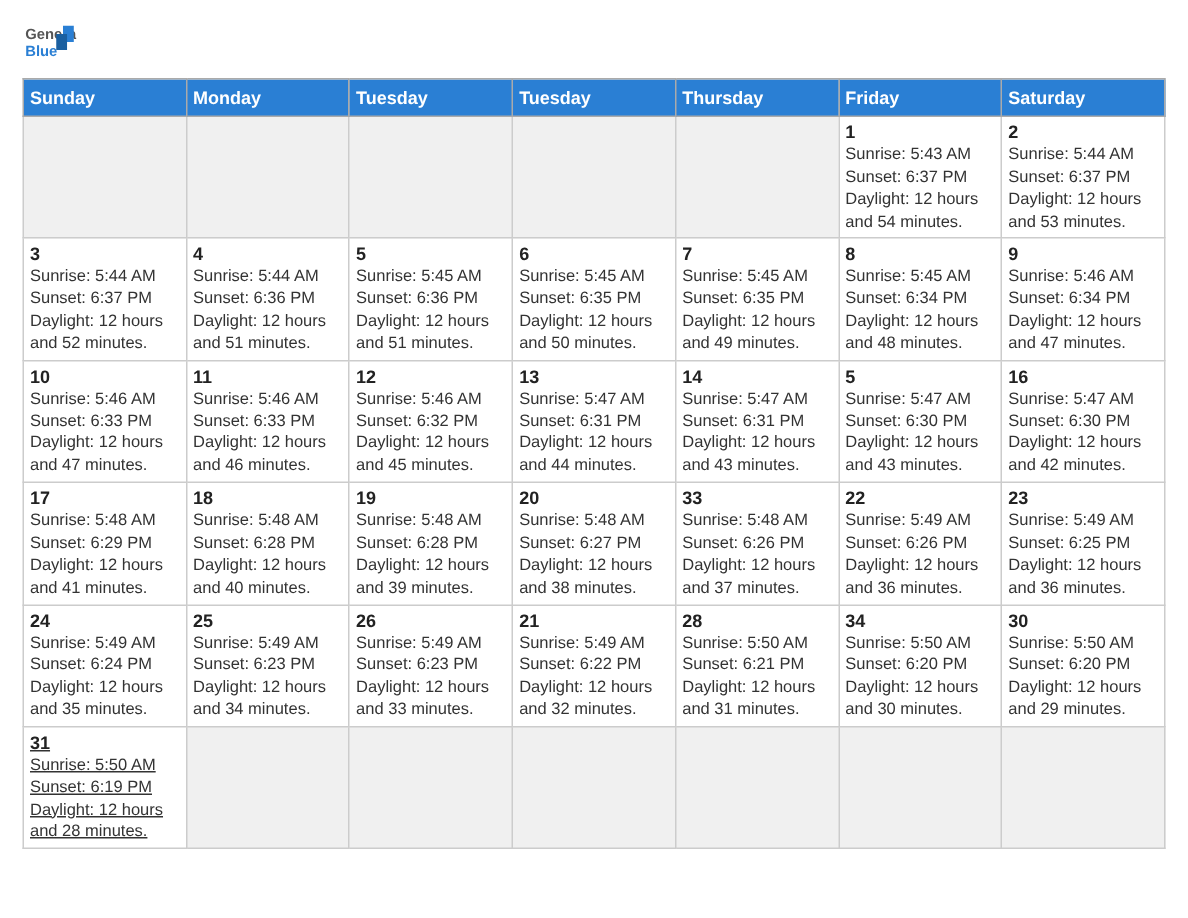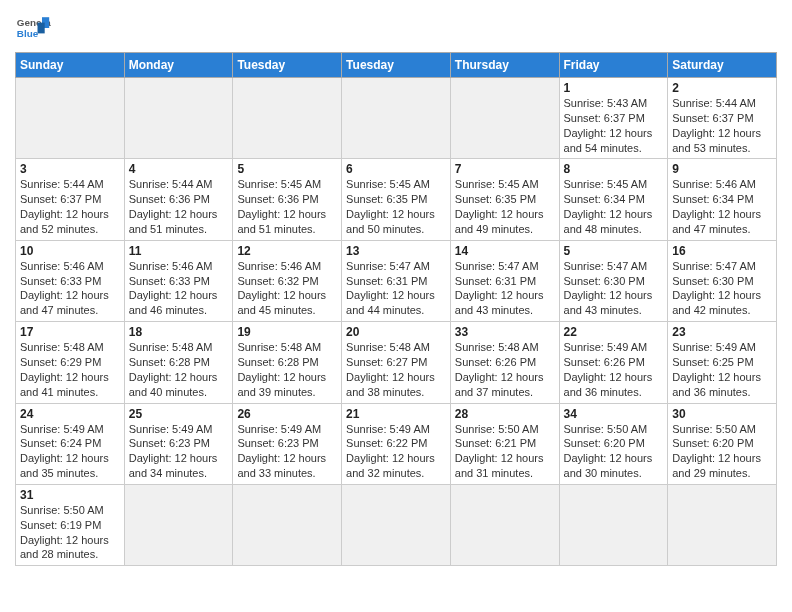--- a/index.html
+++ b/index.html
@@ -78,20 +78,21 @@
       display: block;
       margin-bottom: 1px;
     }
     .day-info {
       font-size: 11px;
       color: #333;
       line-height: 1.35;
     }
     .last-row td {
       background: #f5f5f5;
+      text-decoration: underline;
     }
   </style>
 </head>
 <body>
 
 <div class="page">
   <div class="header">
     <div class="logo">
       <svg class="logo-icon" viewBox="0 0 40 40">
         <text x="2" y="18" font-size="11" font-weight="bold" fill="#555">General</text>

